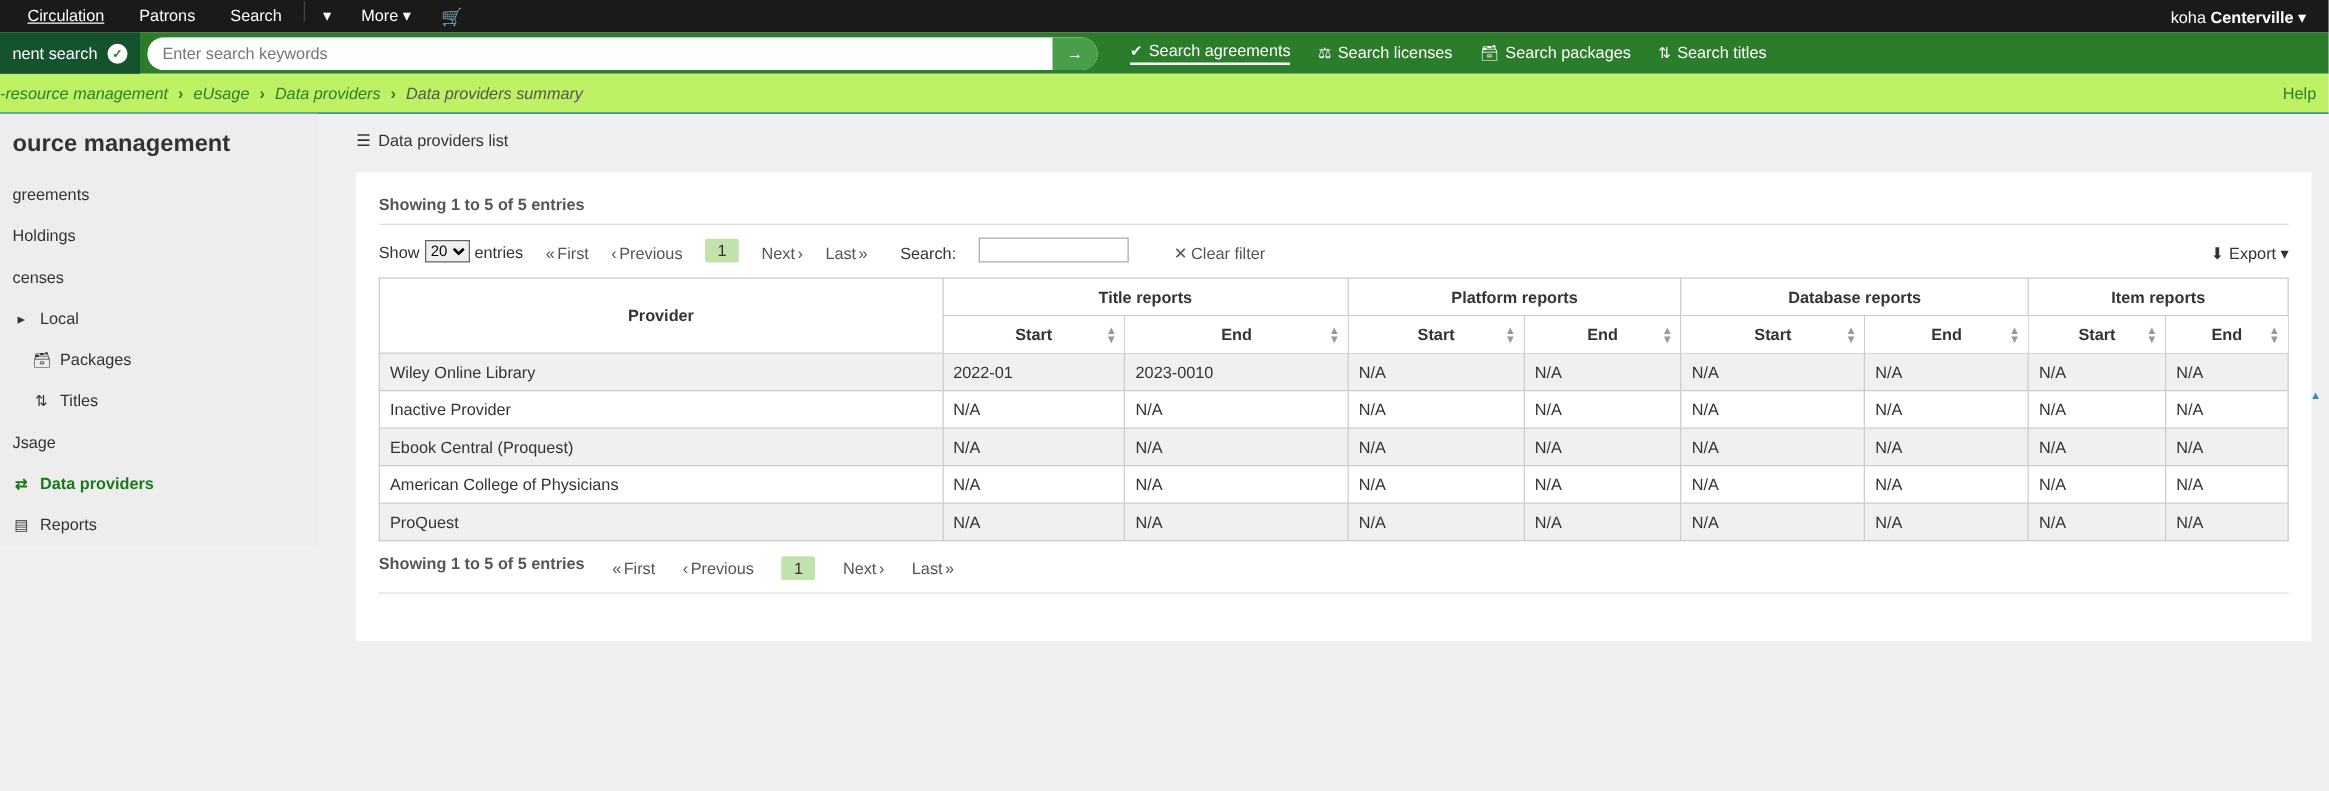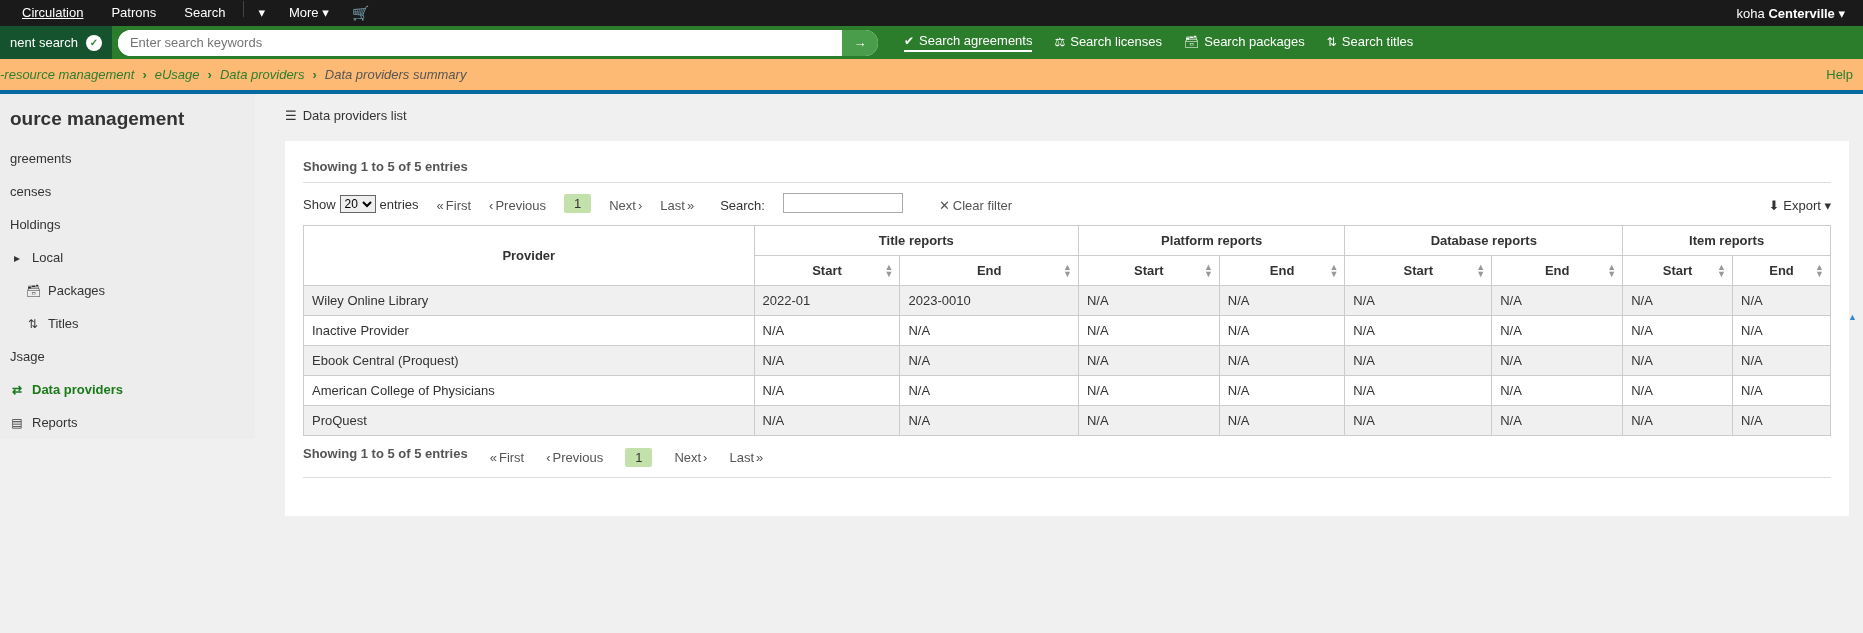--- a/index.html
+++ b/index.html
@@ -22,21 +22,21 @@
     .check-circle { width: 16px; height: 16px; background: #fff; border-radius: 50%; display: inline-flex; align-items: center; justify-content: center; color: #2b7d2b; font-size: 10px; font-weight: bold; }
     .search-input-wrap { flex: 0 0 auto; width: 760px; background: #fff; height: 26px; border-radius: 13px; margin: 0 6px; display: flex; align-items: center; overflow: hidden; }
     .search-input { flex: 1; border: none; outline: none; padding: 4px 12px; font-size: 13px; height: 100%; }
     .search-go { background: #4a9d4a; color: #fff; width: 36px; height: 100%; display: flex; align-items: center; justify-content: center; cursor: pointer; }
     .greenbar-links { margin-left: 20px; display: flex; gap: 22px; align-items: center; }
     .greenbar-link { color: #fff; cursor: pointer; display: flex; align-items: center; gap: 5px; padding-bottom: 2px; }
     .greenbar-link.active { border-bottom: 2px solid #fff; }
     .gb-icon { font-size: 12px; }
 
     
-    .breadcrumb-bar { background: #fdba74; padding: 8px 0; display: flex; align-items: center; font-style: italic; color: #2d7d2d; border-bottom: 4px solid #0369a1; }
+    .breadcrumb-bar { background: #bef264; padding: 8px 0; display: flex; align-items: center; font-style: italic; color: #2d7d2d; border-bottom: 1px solid #0369a1; }
     .breadcrumb-bar a { color: #2d7d2d; text-decoration: none; cursor: pointer; }
     .breadcrumb-sep { margin: 0 8px; font-style: normal; font-weight: bold; }
     .breadcrumb-current { color: #555; }
     .help-link { margin-left: auto; margin-right: 10px; color: #2d7d2d; font-style: normal; cursor: pointer; }
 
     
     .main { display: flex; align-items: flex-start; }
     .sidebar { width: 255px; background: #ededed; flex-shrink: 0; }
     .sidebar-header { padding: 14px 10px 12px; font-weight: bold; font-size: 19px; color: #333; }
     .sidebar-item { padding: 9px 10px; cursor: pointer; display: flex; align-items: center; gap: 8px; color: #333; }
@@ -138,22 +138,22 @@
   <span class="breadcrumb-sep">›</span>
   <span class="breadcrumb-current">Data providers summary</span>
   <a class="help-link">Help</a>
 </div>
 
 <div class="main">
 
   <div class="sidebar">
     <div class="sidebar-header">ource management</div>
     <div class="sidebar-item">greements</div>
+    <div class="sidebar-item">Holdings</div>
     <div class="sidebar-item">censes</div>
-    <div class="sidebar-item">Holdings</div>
     <div class="sidebar-item">
       <span class="sidebar-icon">▸</span>
       <span>Local</span>
     </div>
     <div class="sidebar-item sidebar-sub">
       <span class="sidebar-icon">🗃</span>
       <span>Packages</span>
     </div>
     <div class="sidebar-item sidebar-sub">
       <span class="sidebar-icon">⇅</span>

